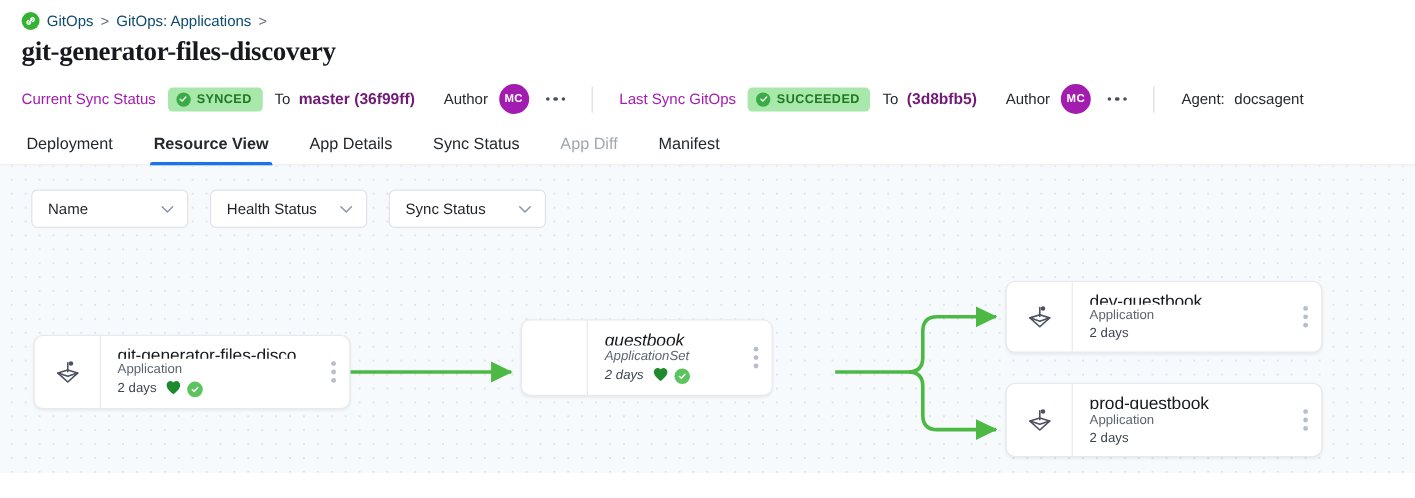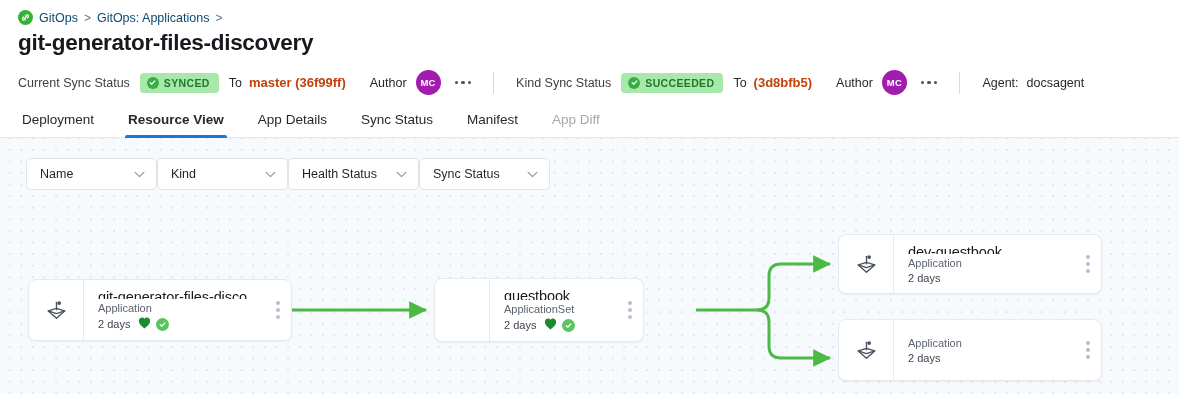--- a/index.html
+++ b/index.html
@@ -25,45 +25,46 @@
   }
   .gitops-icon svg { display:block; }
   .crumb-link { color: #0c4a6e; text-decoration: none; white-space: nowrap; }
   .crumb-sep { color: #6b7280; font-size: 12px; }
 
   
   .page-title {
     padding: 6px 0 0 18px;
     font-size: 22.5px; font-weight: bold; letter-spacing: -0.3px;
     color: #16191d;
+    font-family: Liberation Serif, serif;
   }
 
   
   .status-bar {
     display: flex; align-items: center;
     padding: 11px 0 0 18px;
     height: 42px;
     font-size: 12.5px; color: #232730;
     white-space: nowrap;
   }
-  .status-label { color: #404040; }
+  .status-label { color: #a21caf; }
   .pill {
     display: inline-flex; align-items: center; gap: 5px;
     background: #a9e8ab; color: #1d7a23;
     border-radius: 4px; padding: 4px 9px 4px 7px;
     font-size: 10.5px; font-weight: bold; letter-spacing: .35px;
     margin: 12px 10px;
   }
   .pill .chk {
     width: 12px; height: 12px; border-radius: 50%;
     background: #3aab45; display:inline-flex; align-items:center; justify-content:center;
     flex:0 0 auto;
   }
   .to-word { color:#24292e; margin-right:7px; }
-  .rev-link { color:#c2410c; font-weight:bold; text-decoration:none; font-size:13px; }
+  .rev-link { color:#701a75; font-weight:bold; text-decoration:none; font-size:13px; }
   .author-word { margin-left:24px; margin-right:9px; color:#24292e; }
   .avatar {
     width: 25px; height: 25px; border-radius: 50%;
     background: #a21caf; color:#fff;
     display:inline-flex; align-items:center; justify-content:center;
     font-size: 9.5px; font-weight: bold; letter-spacing:.3px; flex:0 0 auto;
   }
   .hdots { display:inline-flex; gap:3px; margin-left: 14px; align-items:center; }
   .hdots i { width:3.5px; height:3.5px; border-radius:50%; background:#4a4f58; display:block; }
   .vsep { width:1px; height:22px; background:#d8dce1; margin: 0 22px; flex:0 0 auto; }
@@ -96,21 +97,21 @@
     width: 1179px; height: 256px;
     background-color: #f7fafd;
     background-image:
       radial-gradient(circle, #dfe5ec 0.9px, transparent 1px);
     background-size: 11.6px 11.6px;
     background-position: 4px 6px;
     overflow: hidden;
   }
   .filters {
     position:absolute; top: 20px; left: 26px;
-    display:flex; z-index: 5;
+    display:flex; gap: 18px; z-index: 5;
   }
   .filter {
     width: 131px; height: 32px;
     background:#fff; border:1px solid #dfe3e8; border-radius:5px;
     display:flex; align-items:center; justify-content:space-between;
     padding: 0 11px 0 13px;
     font-size: 12.5px; color:#1f2328; cursor:pointer;
   }
   .filter .chev { color:#7b8794; font-size: 10px; line-height:1; }
   .chev svg { display:block; }
@@ -152,21 +153,21 @@
     display:flex; align-items:center; justify-content:center;
   }
   .kebab {
     position:absolute; right: 11px; top:50%; transform: translateY(-50%);
     display:flex; flex-direction:column; gap:3px; cursor:pointer;
   }
   .kebab i { width:4px; height:4px; border-radius:50%; background:#b7bdd0; display:block; }
 
   
   #node-root      { left: 28px;  top: 141px; width: 264px; height: 62px; }
-  #node-appset    { left: 434px; top: 140px; width: 210px; height: 64px; }
+  #node-appset    { left: 434px; top: 128px; width: 210px; height: 64px; font-style: italic; }
   #node-dev       { left: 838px; top: 96px;  width: 264px; height: 60px; }
   #node-prod      { left: 838px; top: 181px; width: 264px; height: 62px; }
 </style>
 </head>
 <body>
 
 <div class="page">
 
   <div class="breadcrumb">
     <span class="gitops-icon">
@@ -199,21 +200,21 @@
     <span class="author-word">Author</span>
     <span class="avatar">MC</span>
     <span class="hdots">
         <i></i>
         <i></i>
         <i></i>
       </span>
 
     <span class="vsep"></span>
 
-    <span class="status-label">Kind Sync Status</span>
+    <span class="status-label">Last Sync GitOps</span>
     <span class="pill">
       <span class="chk">
         <svg width="7" height="7" viewBox="0 0 24 24" fill="none" stroke="#ffffff" stroke-width="4" stroke-linecap="round" stroke-linejoin="round">
             <path d="M4 12.5 L9.5 18 L20 6.5"></path>
           </svg>
       </span>
       <span>SUCCEEDED</span>
     </span>
     <span class="to-word">To</span>
     <a class="rev-link" href="#">(3d8bfb5)</a>
@@ -229,37 +230,29 @@
 
     <span class="agent-label">Agent:</span>
     <span class="agent-val">docsagent</span>
   </div>
 
   <div class="tabs">
     <div class="tab">Deployment</div>
     <div class="tab active">Resource View</div>
     <div class="tab">App Details</div>
     <div class="tab">Sync Status</div>
+    <div class="tab disabled">App Diff</div>
     <div class="tab">Manifest</div>
-    <div class="tab disabled">App Diff</div>
   </div>
 
   <div class="canvas">
 
     <div class="filters">
       <div class="filter">
         <span>Name</span>
-        <span class="chev">
-          <svg width="11" height="7" viewBox="0 0 12 8" fill="none" stroke="#8b95a3" stroke-width="1.4" stroke-linecap="round" stroke-linejoin="round">
-              <path d="M1 1.5 L6 6.5 L11 1.5"></path>
-            </svg>
-        </span>
-      </div>
-      <div class="filter">
-        <span>Kind</span>
         <span class="chev">
           <svg width="11" height="7" viewBox="0 0 12 8" fill="none" stroke="#8b95a3" stroke-width="1.4" stroke-linecap="round" stroke-linejoin="round">
               <path d="M1 1.5 L6 6.5 L11 1.5"></path>
             </svg>
         </span>
       </div>
       <div class="filter">
         <span>Health Status</span>
         <span class="chev">
           <svg width="11" height="7" viewBox="0 0 12 8" fill="none" stroke="#8b95a3" stroke-width="1.4" stroke-linecap="round" stroke-linejoin="round">
@@ -382,20 +375,21 @@
     <div class="node" id="node-prod">
       <div class="node-icon">
         <svg width="25" height="25" viewBox="0 0 32 32" fill="none" stroke="#4b5160" stroke-width="1.7" stroke-linecap="round" stroke-linejoin="round">
           <path d="M16 5.5 L16 15"></path>
           <circle cx="19.4" cy="6.4" r="2.4" fill="#4b5160" stroke="none"></circle>
           <path d="M5.5 16.5 L16 13.2 L26.5 16.5 L16 26 Z"></path>
           <path d="M5.5 16.5 L16 20 L26.5 16.5"></path>
         </svg>
       </div>
       <div class="node-body">
+        <div class="node-title">prod-guestbook</div>
         <div class="node-kind">Application</div>
         <div class="node-meta">
           <span class="node-age">2 days</span>
         </div>
       </div>
       <span class="kebab">
           <i></i>
           <i></i>
           <i></i>
         </span>

